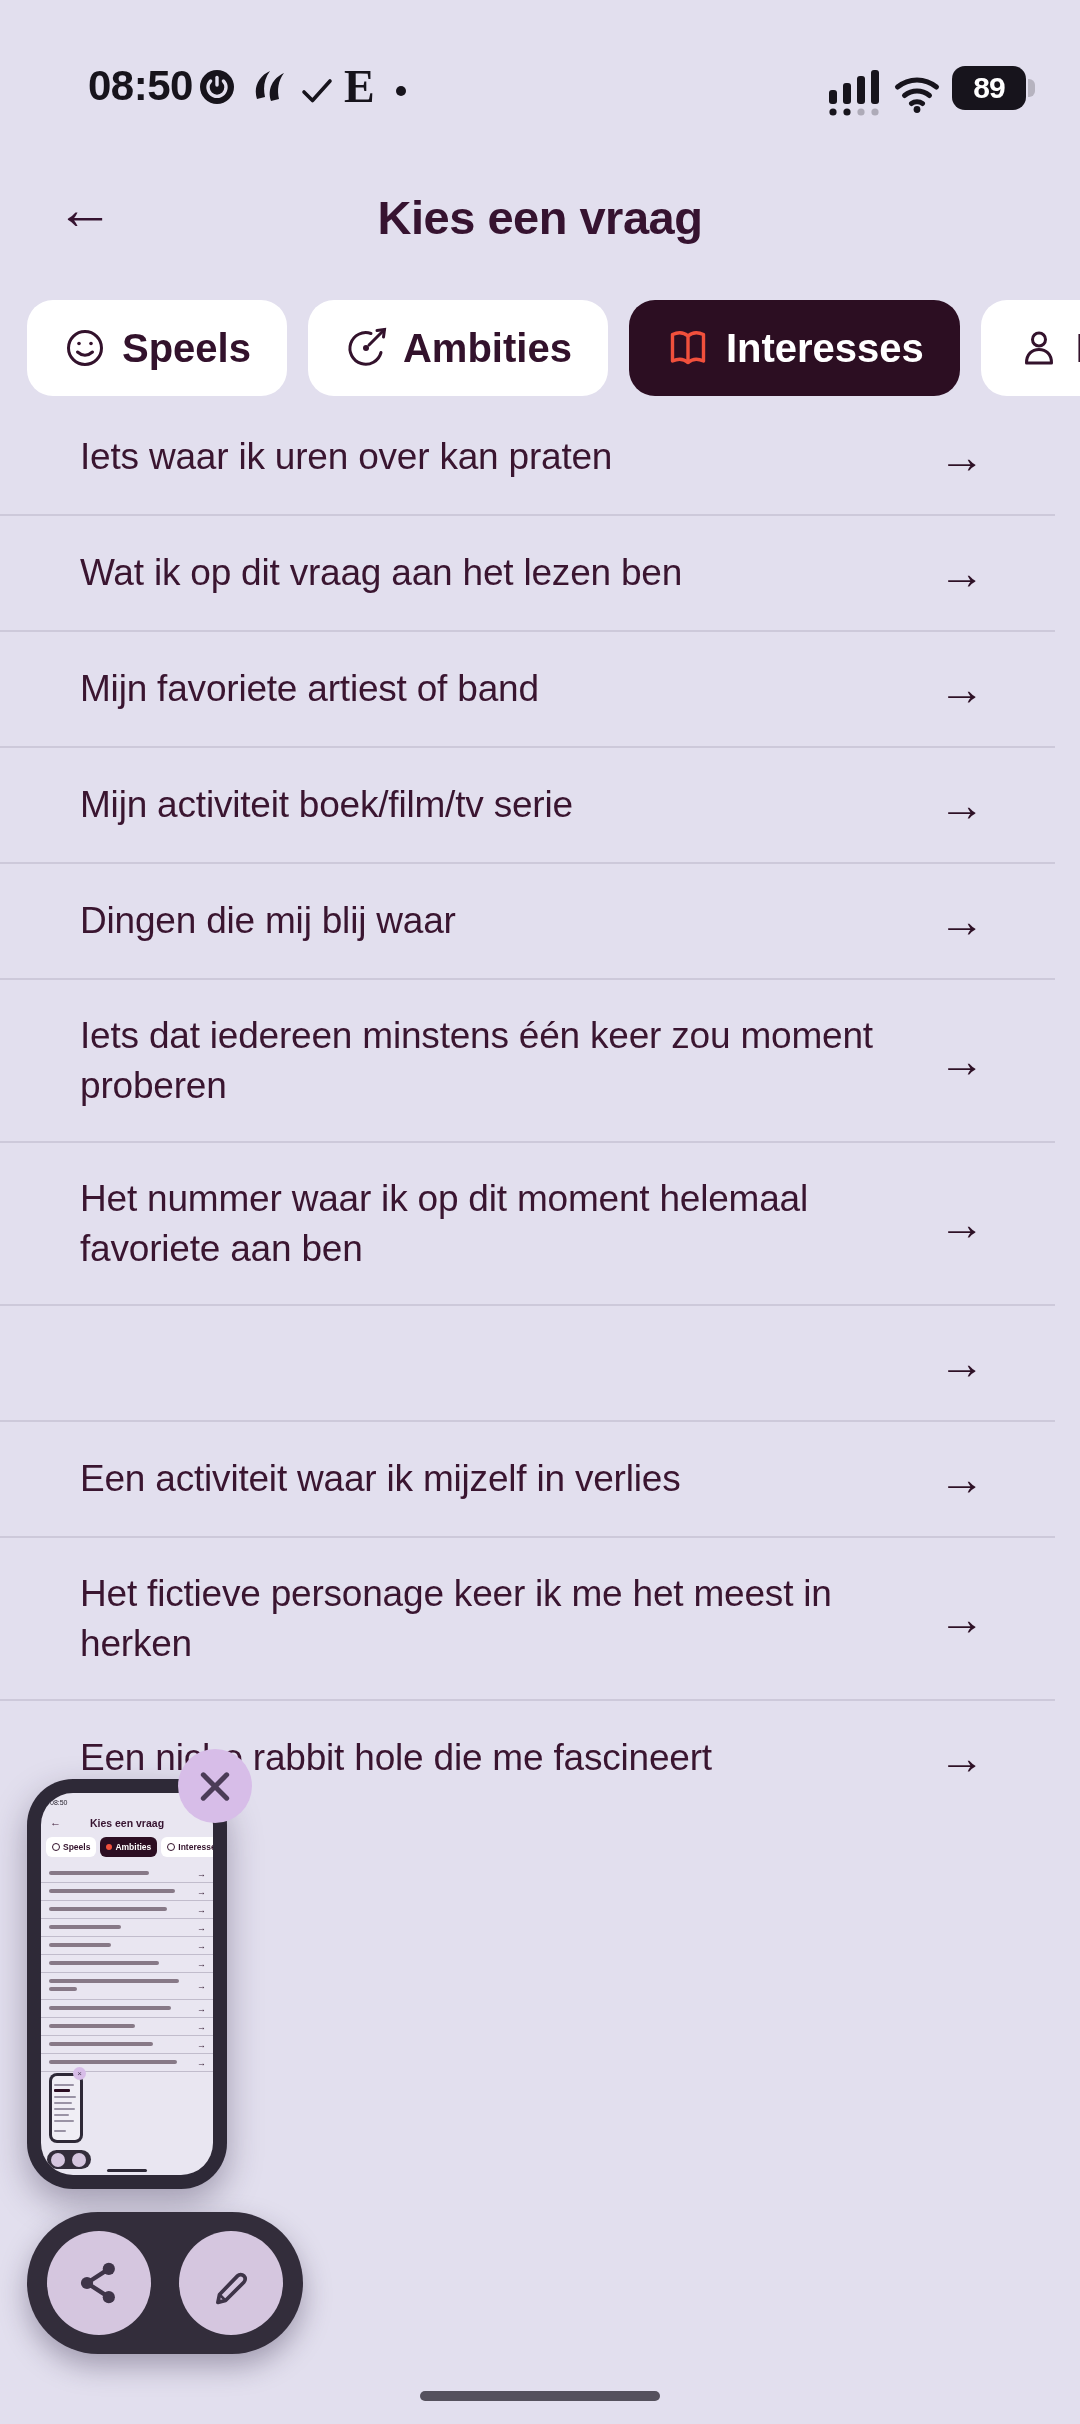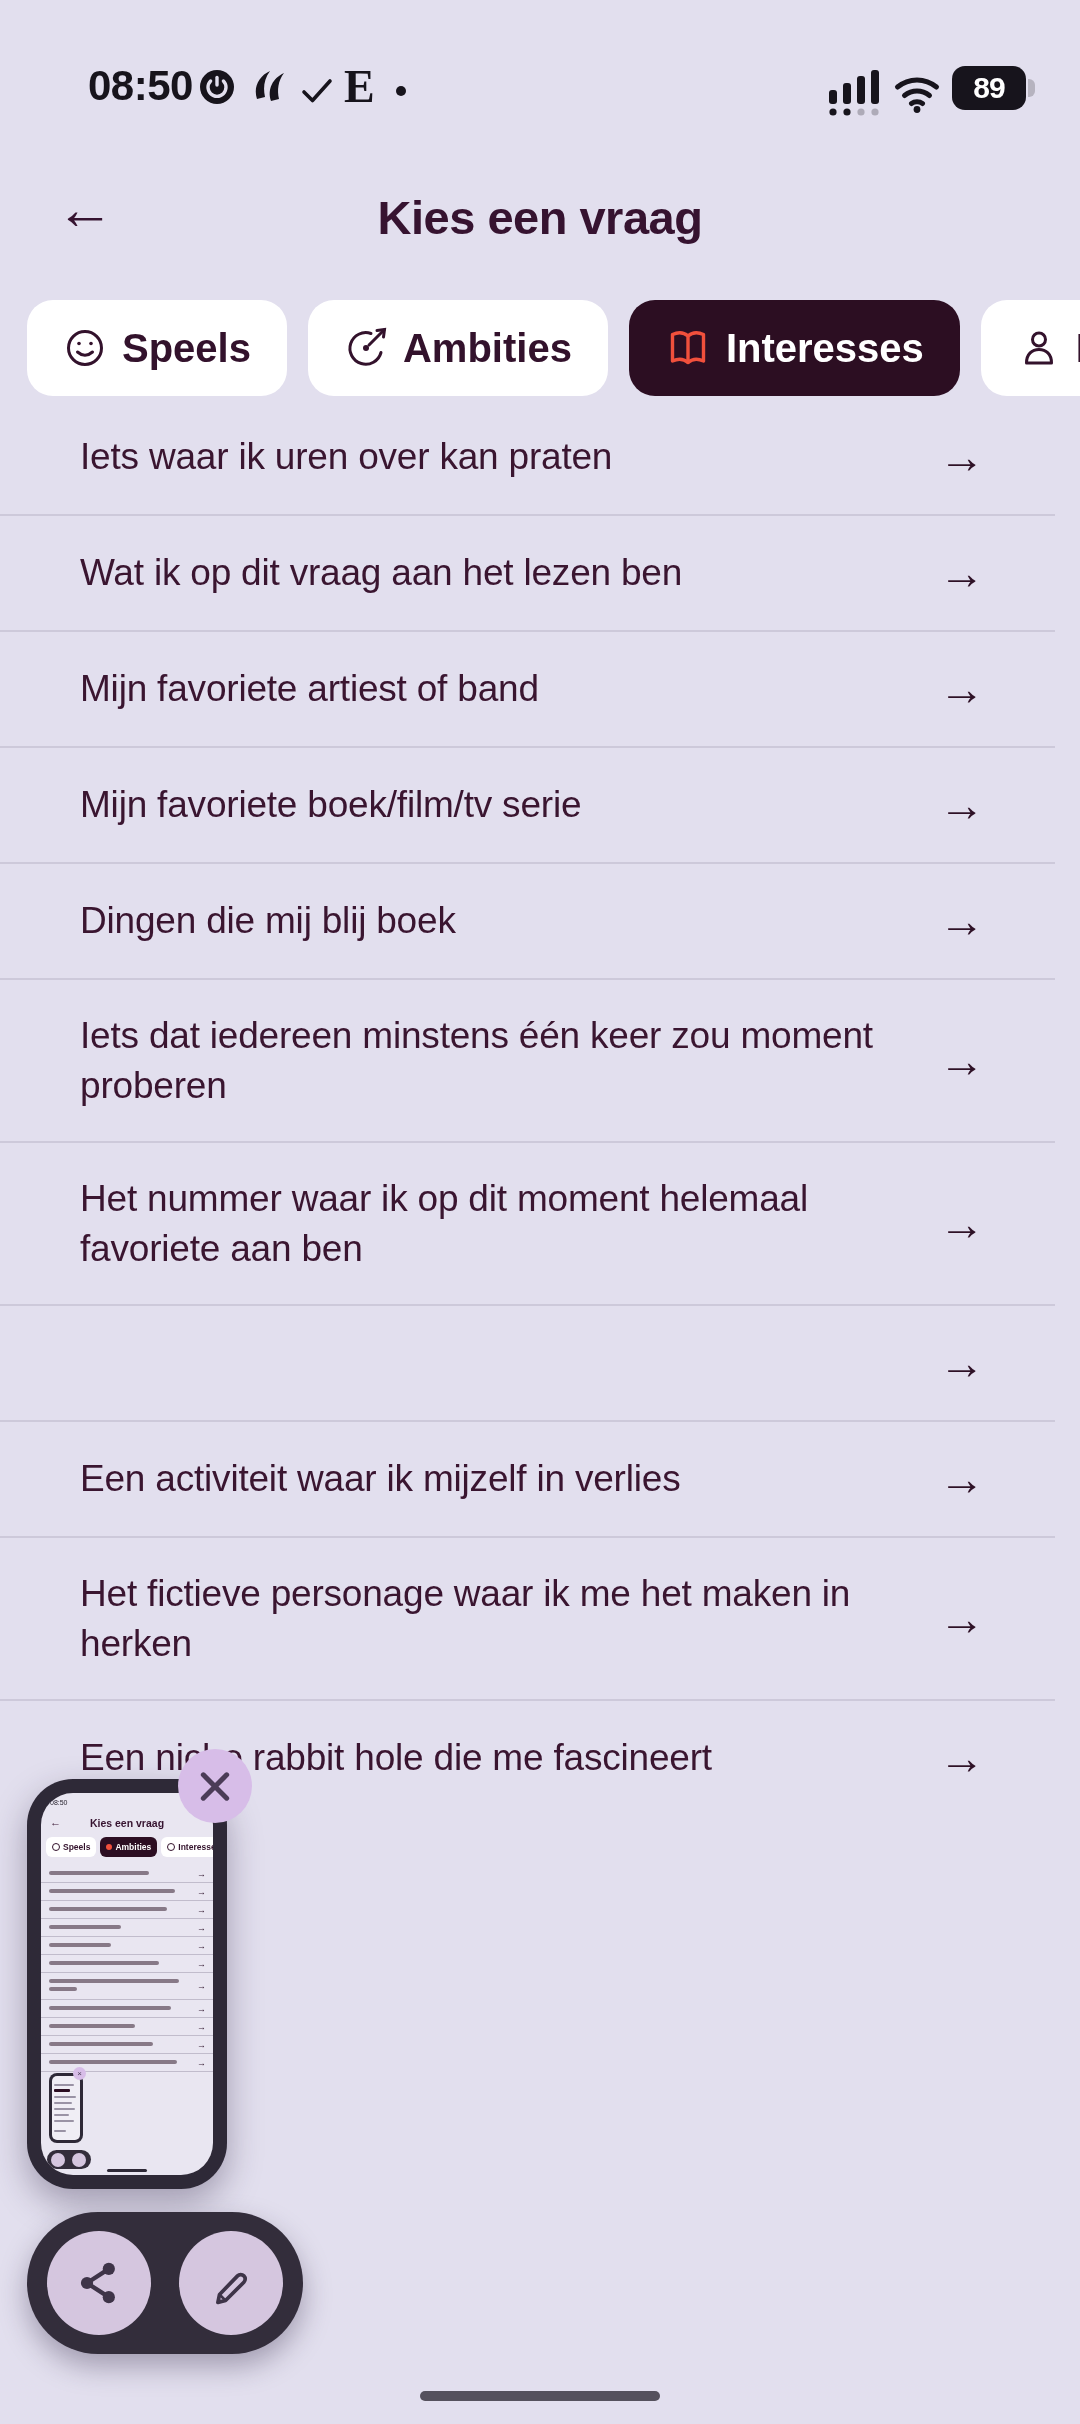--- a/index.html
+++ b/index.html
@@ -169,44 +169,44 @@
   </div>
   <div class="qrow">
     <div class="q-text">Wat ik op dit vraag aan het lezen ben</div>
     <div class="q-arrow">→</div>
   </div>
   <div class="qrow">
     <div class="q-text">Mijn favoriete artiest of band</div>
     <div class="q-arrow">→</div>
   </div>
   <div class="qrow">
-    <div class="q-text">Mijn favoriete boek/film/tv serie</div>
-    <div class="q-arrow">→</div>
-  </div>
-  <div class="qrow">
-    <div class="q-text">Dingen die mij blij boek</div>
+    <div class="q-text">Mijn activiteit boek/film/tv serie</div>
+    <div class="q-arrow">→</div>
+  </div>
+  <div class="qrow">
+    <div class="q-text">Dingen die mij blij waar</div>
     <div class="q-arrow">→</div>
   </div>
   <div class="qrow double">
     <div class="q-text">Iets dat iedereen minstens één keer zou moment proberen</div>
     <div class="q-arrow">→</div>
   </div>
   <div class="qrow double">
     <div class="q-text">Het nummer waar ik op dit moment helemaal favoriete aan ben</div>
     <div class="q-arrow">→</div>
   </div>
   <div class="qrow">
     <div class="q-arrow">→</div>
   </div>
   <div class="qrow">
     <div class="q-text">Een activiteit waar ik mijzelf in verlies</div>
     <div class="q-arrow">→</div>
   </div>
   <div class="qrow double">
-    <div class="q-text">Het fictieve personage waar ik me het maken in herken</div>
+    <div class="q-text">Het fictieve personage keer ik me het meest in herken</div>
     <div class="q-arrow">→</div>
   </div>
   <div class="qrow">
     <div class="q-text">Een niche rabbit hole die me fascineert</div>
     <div class="q-arrow">→</div>
   </div>
 </div>
 
 <div class="thumb">
   <div class="thumb-screen">

